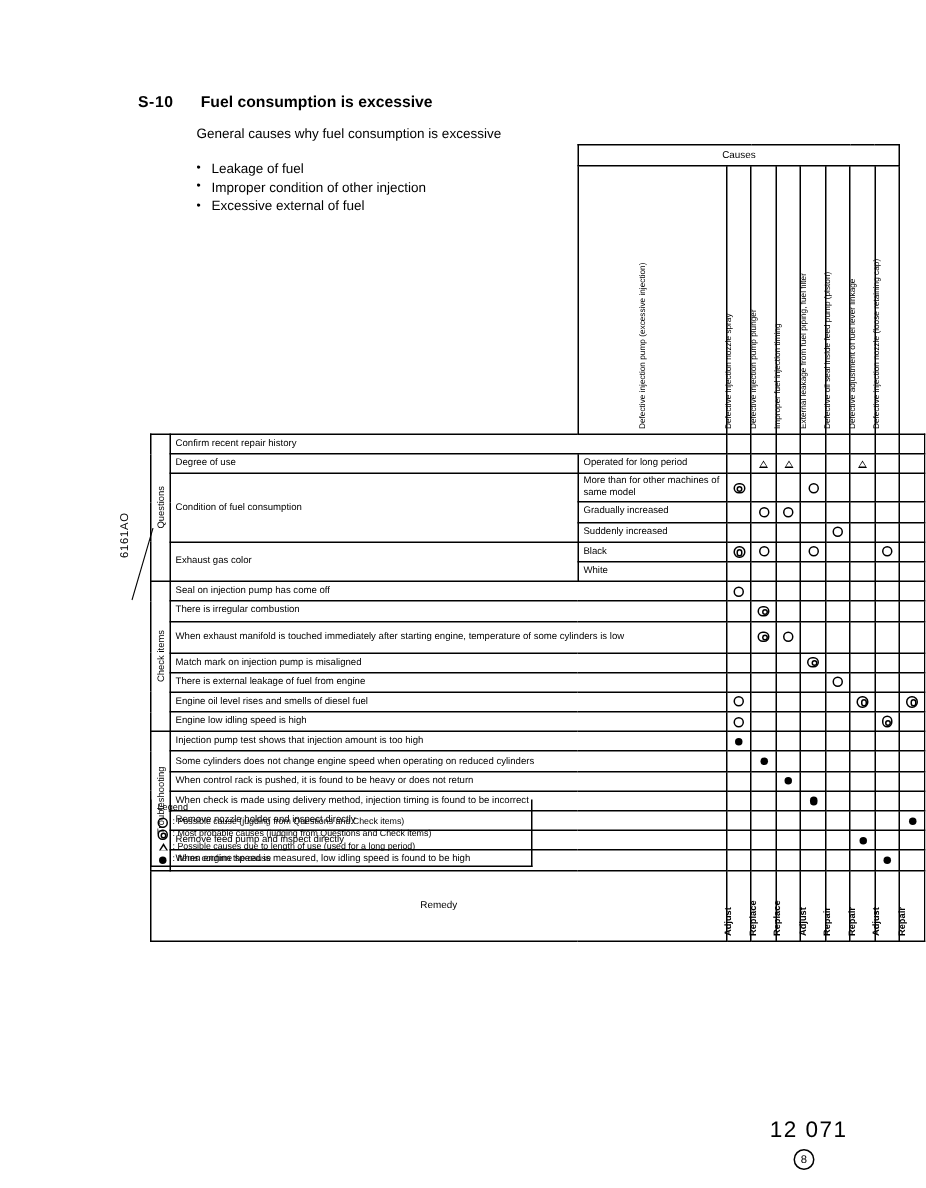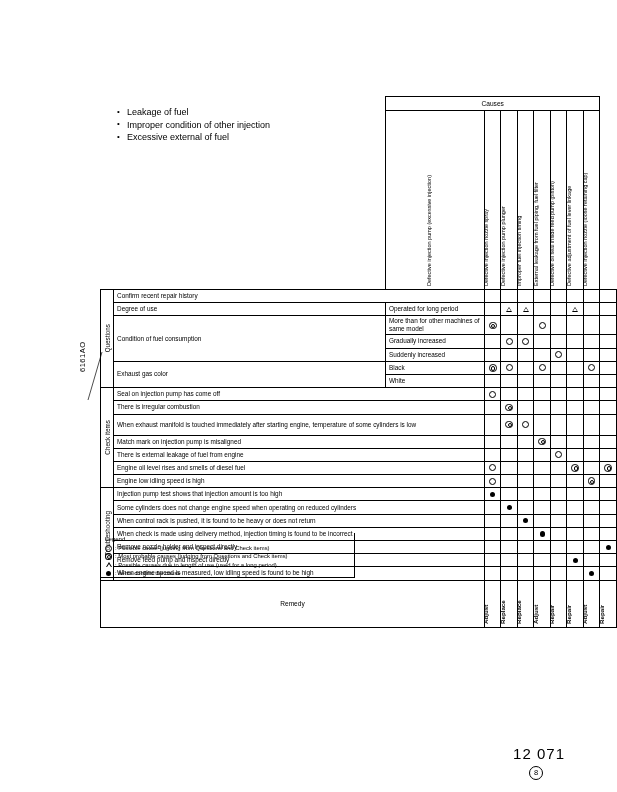--- a/index.html
+++ b/index.html
@@ -12,21 +12,21 @@
     overflow:hidden;
   }
   .page{position:absolute;inset:0;}
 
   
   #heading{position:absolute;left:92px;top:62px;display:flex;align-items:baseline;}
   #heading .sec{font-size:10.5px;font-weight:bold;letter-spacing:.4px;}
   #heading .ttl{font-size:10.5px;font-weight:bold;margin-left:18px;}
 
   #intro{position:absolute;left:131px;top:84px;font-size:9px;}
-  #bullets{position:absolute;left:117px;top:106px;font-size:9px;line-height:12.5px;}
+  #bullets{position:absolute;left:131px;top:106px;font-size:9px;line-height:12.5px;}
   #bullets div{position:relative;padding-left:10px;}
   #bullets div:before{content:"\2022";position:absolute;left:0;top:-0.5px;font-size:8px;}
 
   
   #sidecode{
     position:absolute;left:78px;top:372px;
     font-size:7.5px;letter-spacing:.5px;
     transform:rotate(-90deg);transform-origin:left top;
     white-space:nowrap;
   }
@@ -93,21 +93,26 @@
   #legend .lg-title{font-size:6.1px;margin-bottom:.5px;}
   #legend .lrow{display:flex;align-items:center;gap:3px;white-space:nowrap;}
   #legend .lrow .k{width:7px;display:flex;justify-content:center;align-items:center;}
   .diag{position:absolute;left:86px;top:352px;width:18px;height:50px;}
 </style>
 </head>
 <body>
 
 <div class="page">
 
-
+  <div id="heading">
+    <div class="sec">S-10</div>
+    <div class="ttl">Fuel consumption is excessive</div>
+  </div>
+
+  <div id="intro">General causes why fuel consumption is excessive</div>
 
   <div id="bullets">
     <div>Leakage of fuel</div>
     <div>Improper condition of other injection</div>
     <div>Excessive external of fuel</div>
   </div>
 
   <div id="sidecode">6161AO</div>
   <div id="pagenum">12 071</div>
   <div id="pagecircle">8</div>

